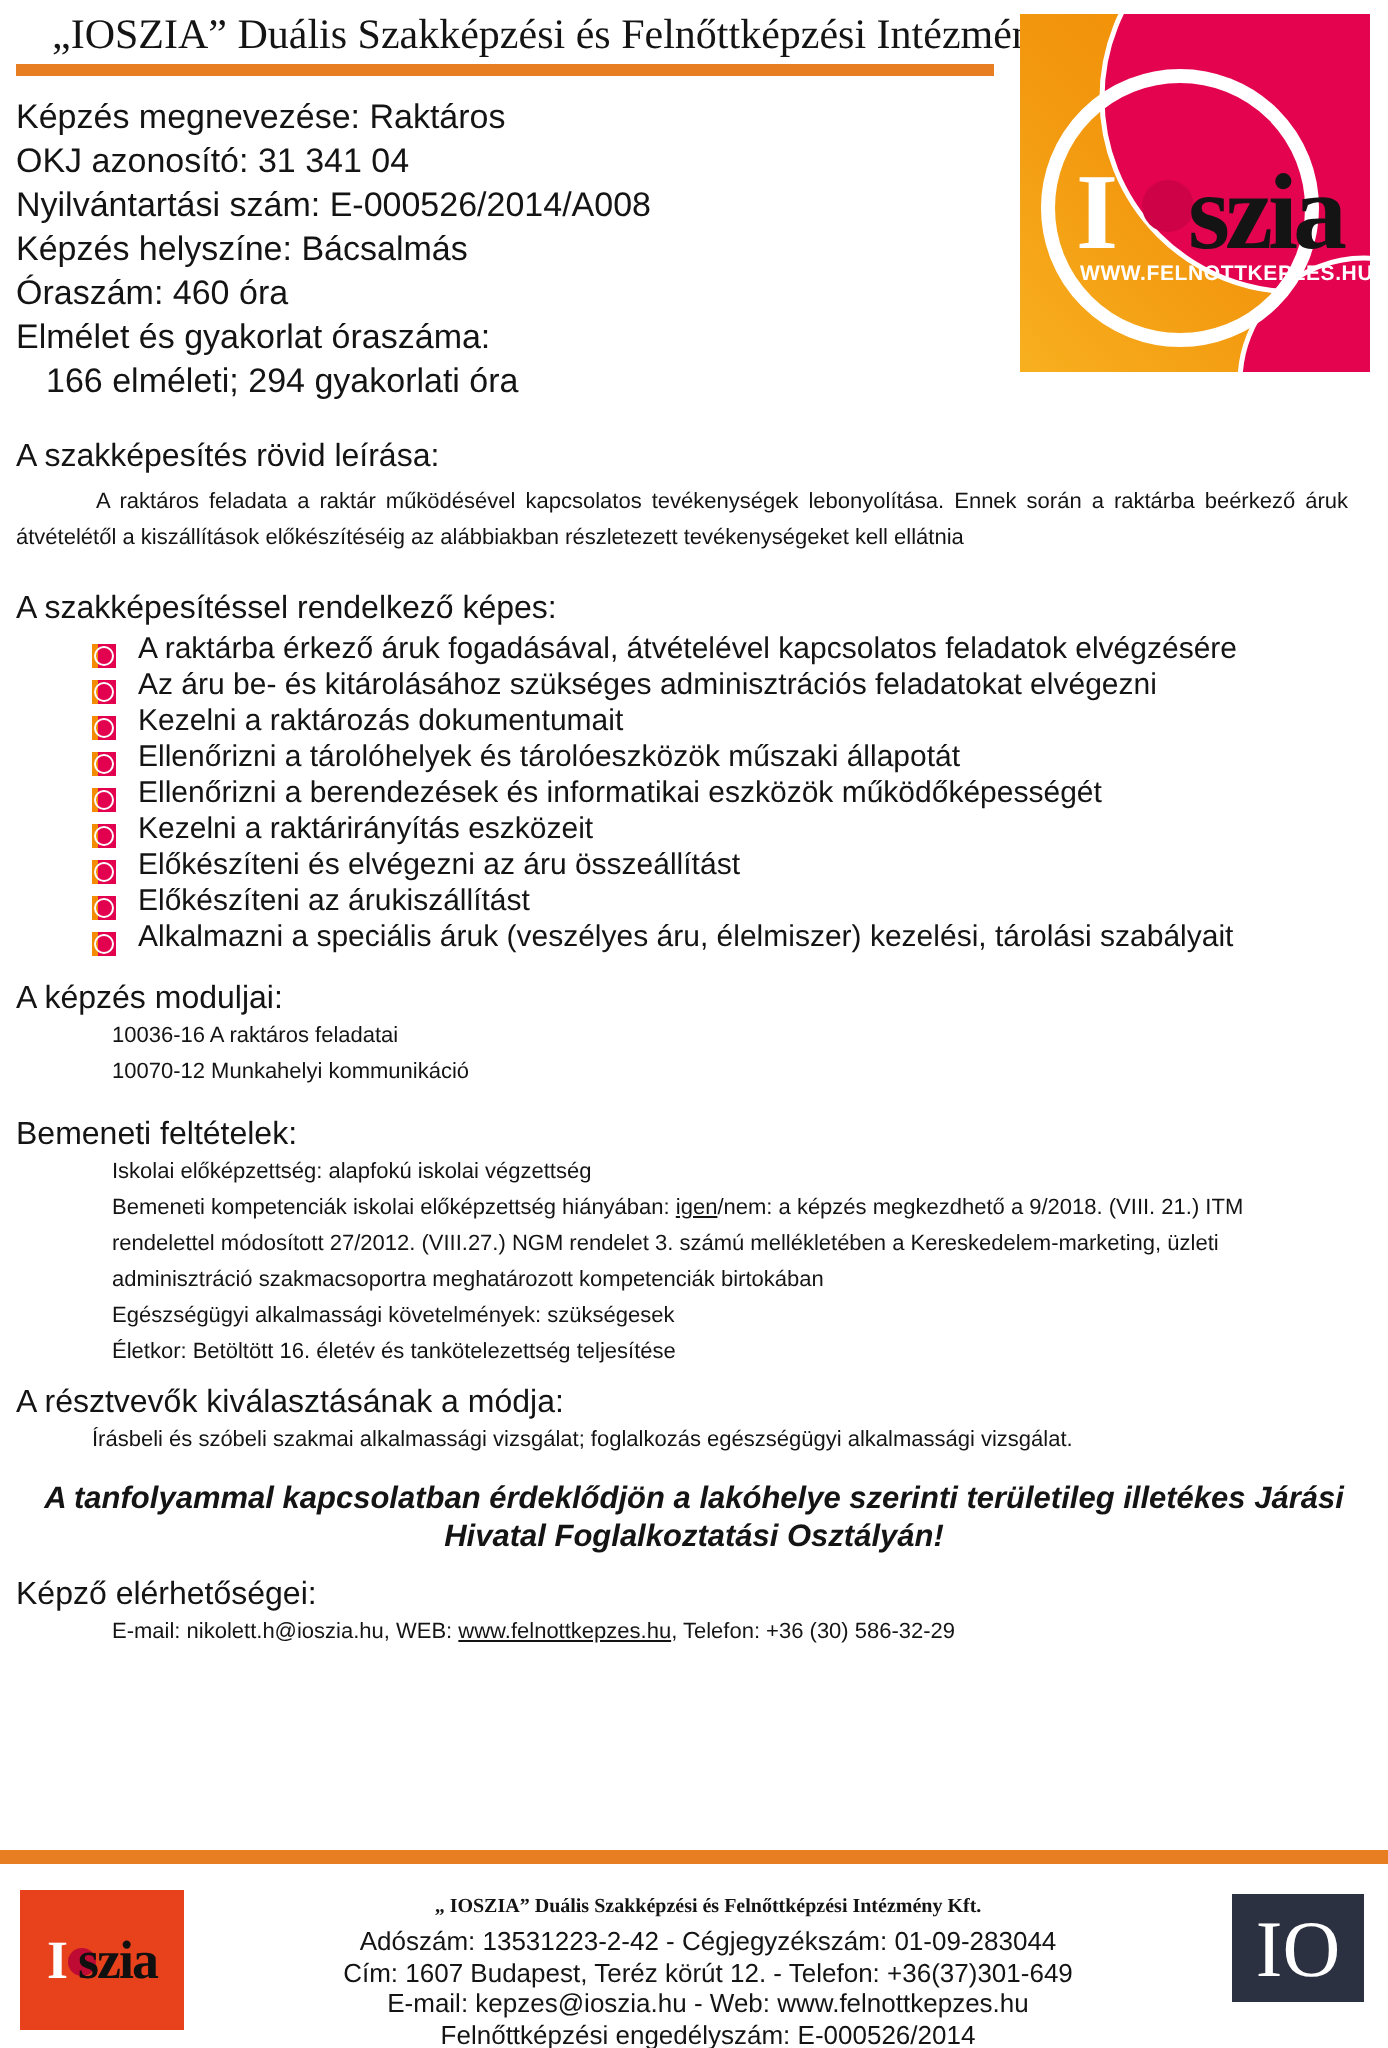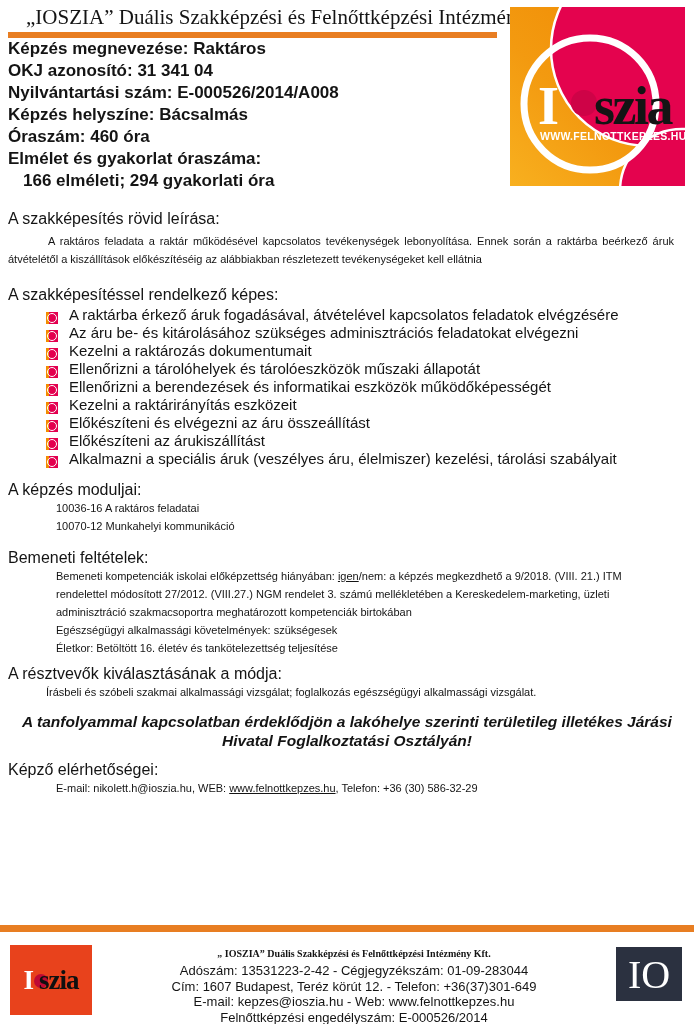--- a/index.html
+++ b/index.html
@@ -13,21 +13,21 @@
   .page { position:relative; width:694px; height:1024px; padding:0 8px; }
 
   
   .header-title { font-family:"Liberation Serif", serif; font-size:21px; line-height:24px; padding-top:5px;margin-left:18px; }
   .header-rule { width:489px; height:6px; background:#E87E22; margin-top:3px; }
 
   
   .logo-box { position:absolute; left:510px; top:7px; width:175px; height:179px; }
 
   
-  .info-block { font-weight:bold; font-size:17px; line-height:22px; width:492px; }
+  .info-block { margin-top:10px; font-weight:normal; font-size:17px; line-height:22px; width:492px; }
   .info-line.indent { padding-left:15px; }
 
   
   .section-heading { font-size:16px; line-height:18px; }
   .body-text { font-size:11px; line-height:18px; }
   .para-justify { text-align:justify; text-indent:40px; width:668px; }
   .desc-para { width:666px; }
   .indented { padding-left:48px; }
   .req-para { width:660px; }
 
@@ -147,20 +147,21 @@
   </div>
 
   <div class="section" style="margin-top:13px;">
     <div class="section-heading">A képzés moduljai:</div>
     <div class="body-text indented">10036-16 A raktáros feladatai</div>
     <div class="body-text indented">10070-12 Munkahelyi kommunikáció</div>
   </div>
 
   <div class="section" style="margin-top:14px;">
     <div class="section-heading">Bemeneti feltételek:</div>
+    <div class="body-text indented">Iskolai előképzettség: alapfokú iskolai végzettség</div>
     <p class="body-text indented req-para"><span>Bemeneti kompetenciák iskolai előképzettség hiányában: </span><span class="weblink" style="text-decoration:underline;">igen</span><span>/nem: a képzés megkezdhető a 9/2018. (VIII. 21.) ITM rendelettel módosított 27/2012. (VIII.27.) NGM rendelet 3. számú mellékletében a Kereskedelem-marketing, üzleti adminisztráció szakmacsoportra meghatározott kompetenciák birtokában</span></p>
     <div class="body-text indented">Egészségügyi alkalmassági követelmények: szükségesek</div>
     <div class="body-text indented">Életkor: Betöltött 16. életév és tankötelezettség teljesítése</div>
   </div>
 
   <div class="section" style="margin-top:8px;">
     <div class="section-heading">A résztvevők kiválasztásának a módja:</div>
     <p class="body-text" style="text-indent:38px; width:660px;">Írásbeli és szóbeli szakmai alkalmassági vizsgálat; foglalkozás egészségügyi alkalmassági vizsgálat.</p>
   </div>
 

